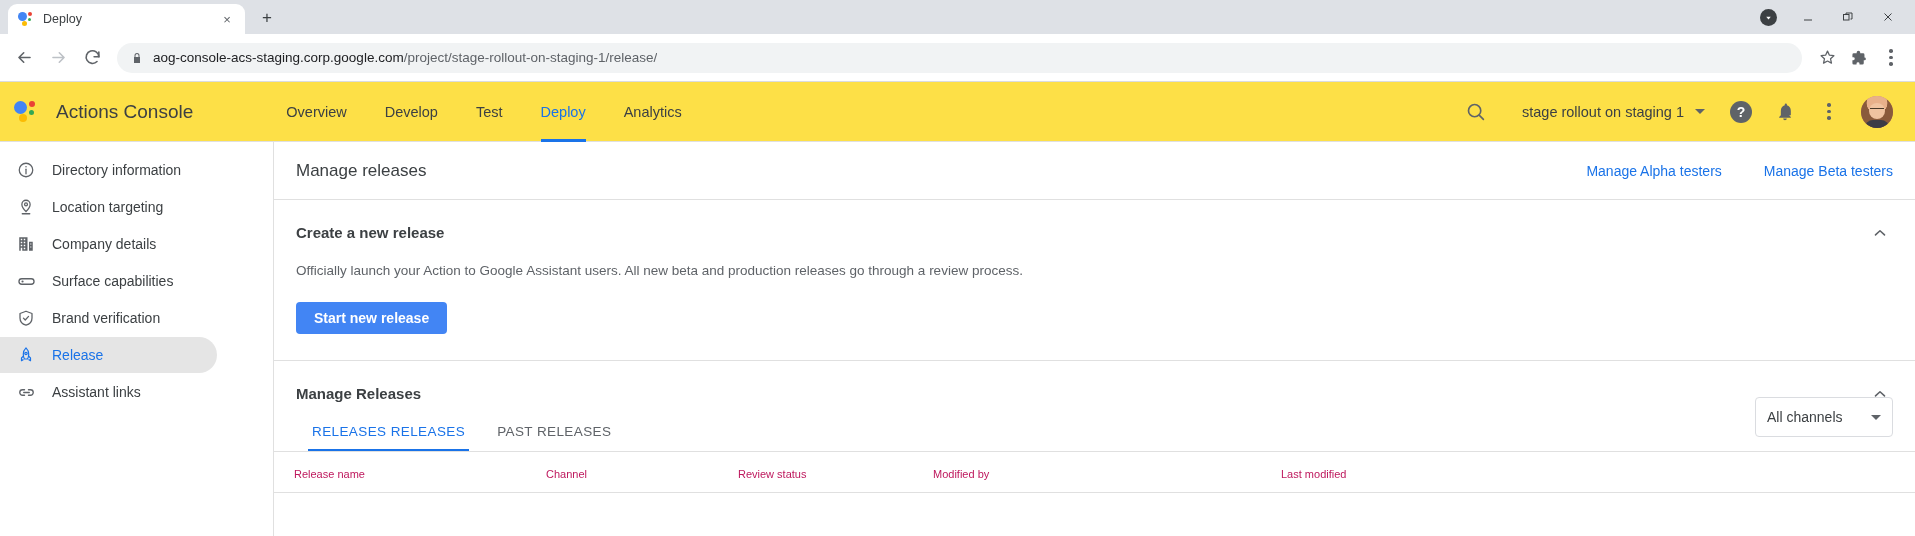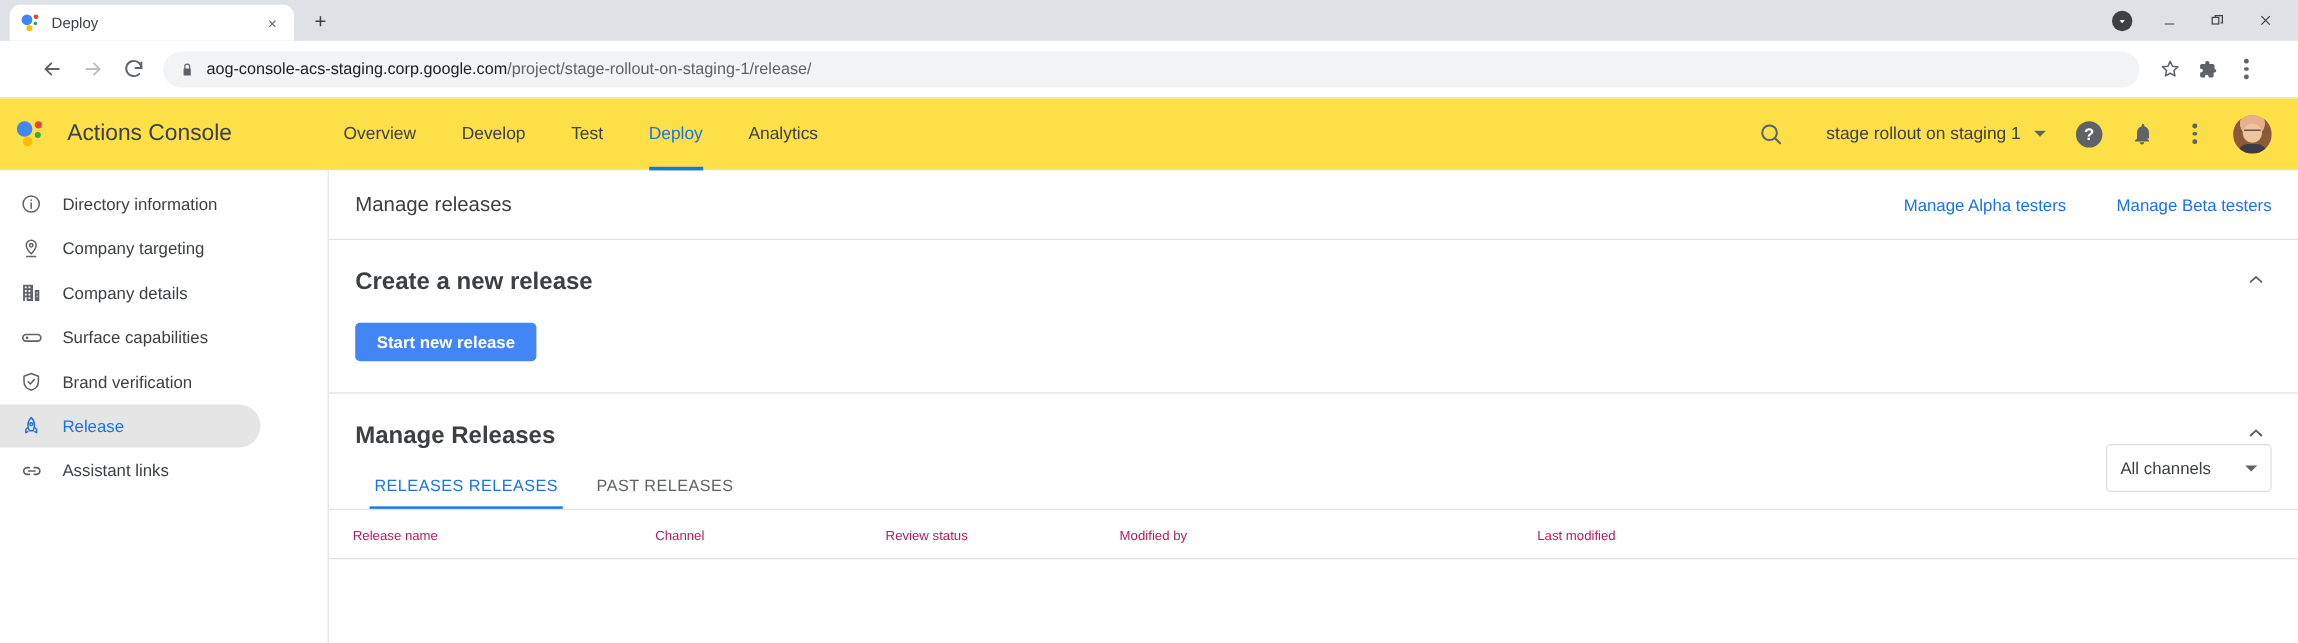--- a/index.html
+++ b/index.html
@@ -28,21 +28,21 @@
   .tab-title { font-size: 12.5px; color: #3c4043; flex: 1; white-space: nowrap; overflow: hidden; }
   .tab-close { width: 16px; height: 16px; display:flex; align-items:center; justify-content:center; color:#5f6368; font-size:13px; }
   .newtab { width: 28px; height: 28px; margin-left: 8px; margin-bottom: 2px;
     display:flex; align-items:center; justify-content:center; color:#3c4043; font-size:17px; }
   .winctl { position: absolute; right: 0; top: 0; height: 34px; display: flex; align-items: center; gap: 6px; padding-right: 10px; }
   .winctl .wbtn { width: 34px; height: 34px; display:flex; align-items:center; justify-content:center; color:#3c4043; }
   .upd-badge { width: 17px; height: 17px; border-radius: 50%; background: #3c4043; display:flex; align-items:center; justify-content:center; }
 
   .browser-toolbar {
     height: 48px; background: #ffffff; display: flex; align-items: center;
-    padding: 0 28px; gap: 4px; border-bottom: 1px solid #dadce0;
+    padding: 0 9px; gap: 4px; border-bottom: 1px solid #dadce0;
   }
   .navbtn { width: 30px; height: 30px; display:flex; align-items:center; justify-content:center;
     color:#5f6368; flex: 0 0 30px; }
   .navbtn.disabled { color: #bdc1c6; }
   .omnibox {
     flex: 1; height: 30px; background: #f1f3f4; border-radius: 16px;
     display: flex; align-items: center; padding: 0 14px; gap: 10px; margin: 0 6px;
     min-width: 0;
   }
   .omnibox .urltext { font-size: 13.5px; color: #5f6368; white-space: nowrap; overflow: hidden; }
@@ -107,21 +107,21 @@
   .content { flex: 1; background: #fff; border-left: 1px solid #e0e0e0; min-width: 0; }
   .content-head {
     height: 58px; display: flex; align-items: center; padding: 0 22px 0 22px;
     border-bottom: 1px solid #e0e0e0;
   }
   .page-title { font-size: 17px; color: #3c4043; }
   .content-head .links { margin-left: auto; display: flex; gap: 42px; }
   .link-blue { font-size: 14px; color: #1a73e8; white-space: nowrap; }
 
   .card { border-bottom: 1px solid #e0e0e0; padding: 24px 22px 26px 22px; position: relative; }
-  .card-title { font-size: 20px; font-weight: bold; color: #3c4043; margin-bottom: 22px; }
+  .card-title { font-size: 15px; font-weight: bold; color: #3c4043; margin-bottom: 22px; }
   .card-desc { font-size: 13.5px; color: #5f6368; margin-bottom: 24px; }
   .chev { position: absolute; right: 26px; top: 24px; color: #5f6368; }
   .btn-primary {
     display: inline-flex; align-items: center; justify-content: center;
     height: 32px; padding: 0 18px; background: #4285f4; color: #fff;
     font-size: 14px; font-weight: bold; border-radius: 4px; border: none;
   }
 
   .card2 { padding: 24px 22px 0 22px; position: relative; }
   .tabs-row { display: flex; align-items: flex-end; margin-top: 22px; position: relative; }
@@ -307,21 +307,21 @@
       <span>Directory information</span>
     </div>
     <div class="side-item">
       <span class="si-ico">
         <svg width="18" height="18" viewBox="0 0 24 24" fill="none" stroke="currentColor" stroke-width="1.7">
             <path d="M12 3a5.5 5.5 0 00-5.5 5.5c0 4 5.5 9.5 5.5 9.5s5.5-5.5 5.5-9.5A5.5 5.5 0 0012 3z"></path>
             <circle cx="12" cy="8.5" r="1.9"></circle>
             <path d="M7 21h10" stroke-linecap="round"></path>
           </svg>
       </span>
-      <span>Company targeting</span>
+      <span>Location targeting</span>
     </div>
     <div class="side-item">
       <span class="si-ico">
         <svg width="18" height="18" viewBox="0 0 24 24" fill="currentColor">
             <path d="M3 3h11v18H3V3zm2 2v2h2V5H5zm4 0v2h2V5H9zm-4 4v2h2V9H5zm4 0v2h2V9H9zm-4 4v2h2v-2H5zm4 0v2h2v-2H9zm-4 4v4h2v-4H5zm4 0v2h2v-2H9zM16 9h5v12h-5V9zm2 2v2h1v-2h-1zm0 4v2h1v-2h-1z"></path>
           </svg>
       </span>
       <span>Company details</span>
     </div>
     <div class="side-item">
@@ -368,20 +368,21 @@
     <div class="content-head">
       <div class="page-title">Manage releases</div>
       <div class="links">
         <a class="link-blue">Manage Alpha testers</a>
         <a class="link-blue">Manage Beta testers</a>
       </div>
     </div>
 
     <section class="card">
       <div class="card-title">Create a new release</div>
+      <div class="card-desc">Officially launch your Action to Google Assistant users. All new beta and production releases go through a review process.</div>
       <button class="btn-primary">Start new release</button>
       <span class="chev">
         <svg width="18" height="18" viewBox="0 0 24 24" fill="none" stroke="currentColor" stroke-width="2.1" stroke-linecap="round" stroke-linejoin="round">
             <path d="M6 14.5l6-5.5 6 5.5"></path>
           </svg>
       </span>
     </section>
 
     <section class="card2">
       <div class="card-title">Manage Releases</div>

